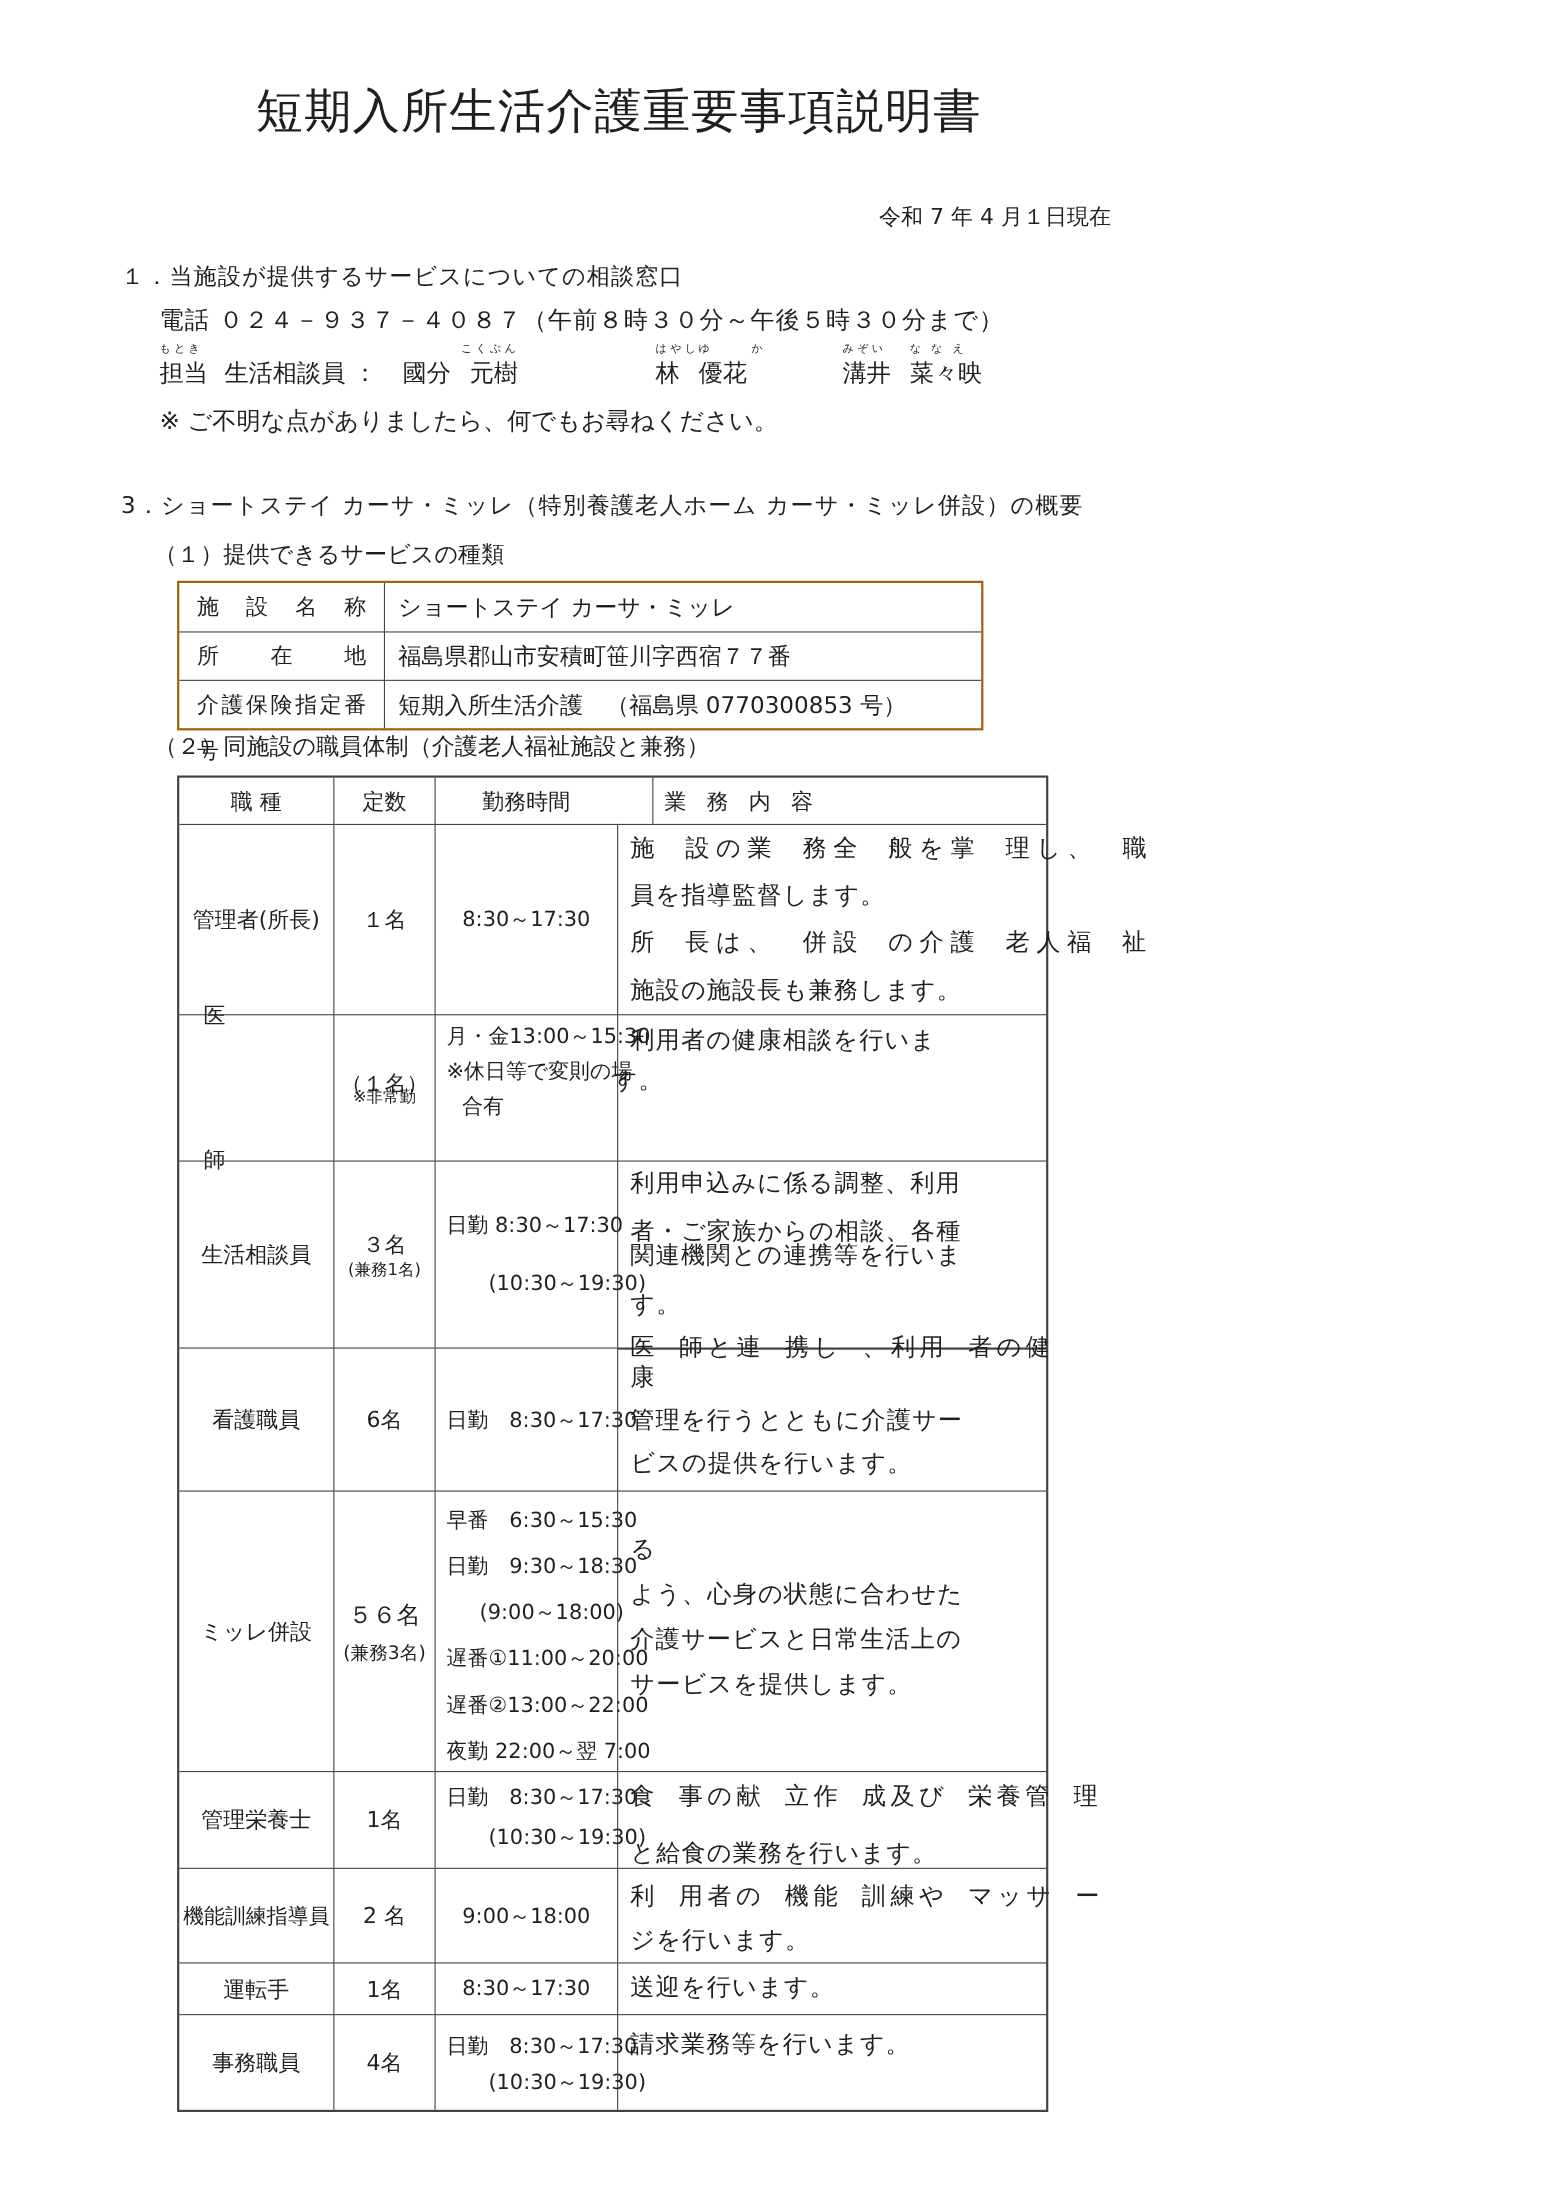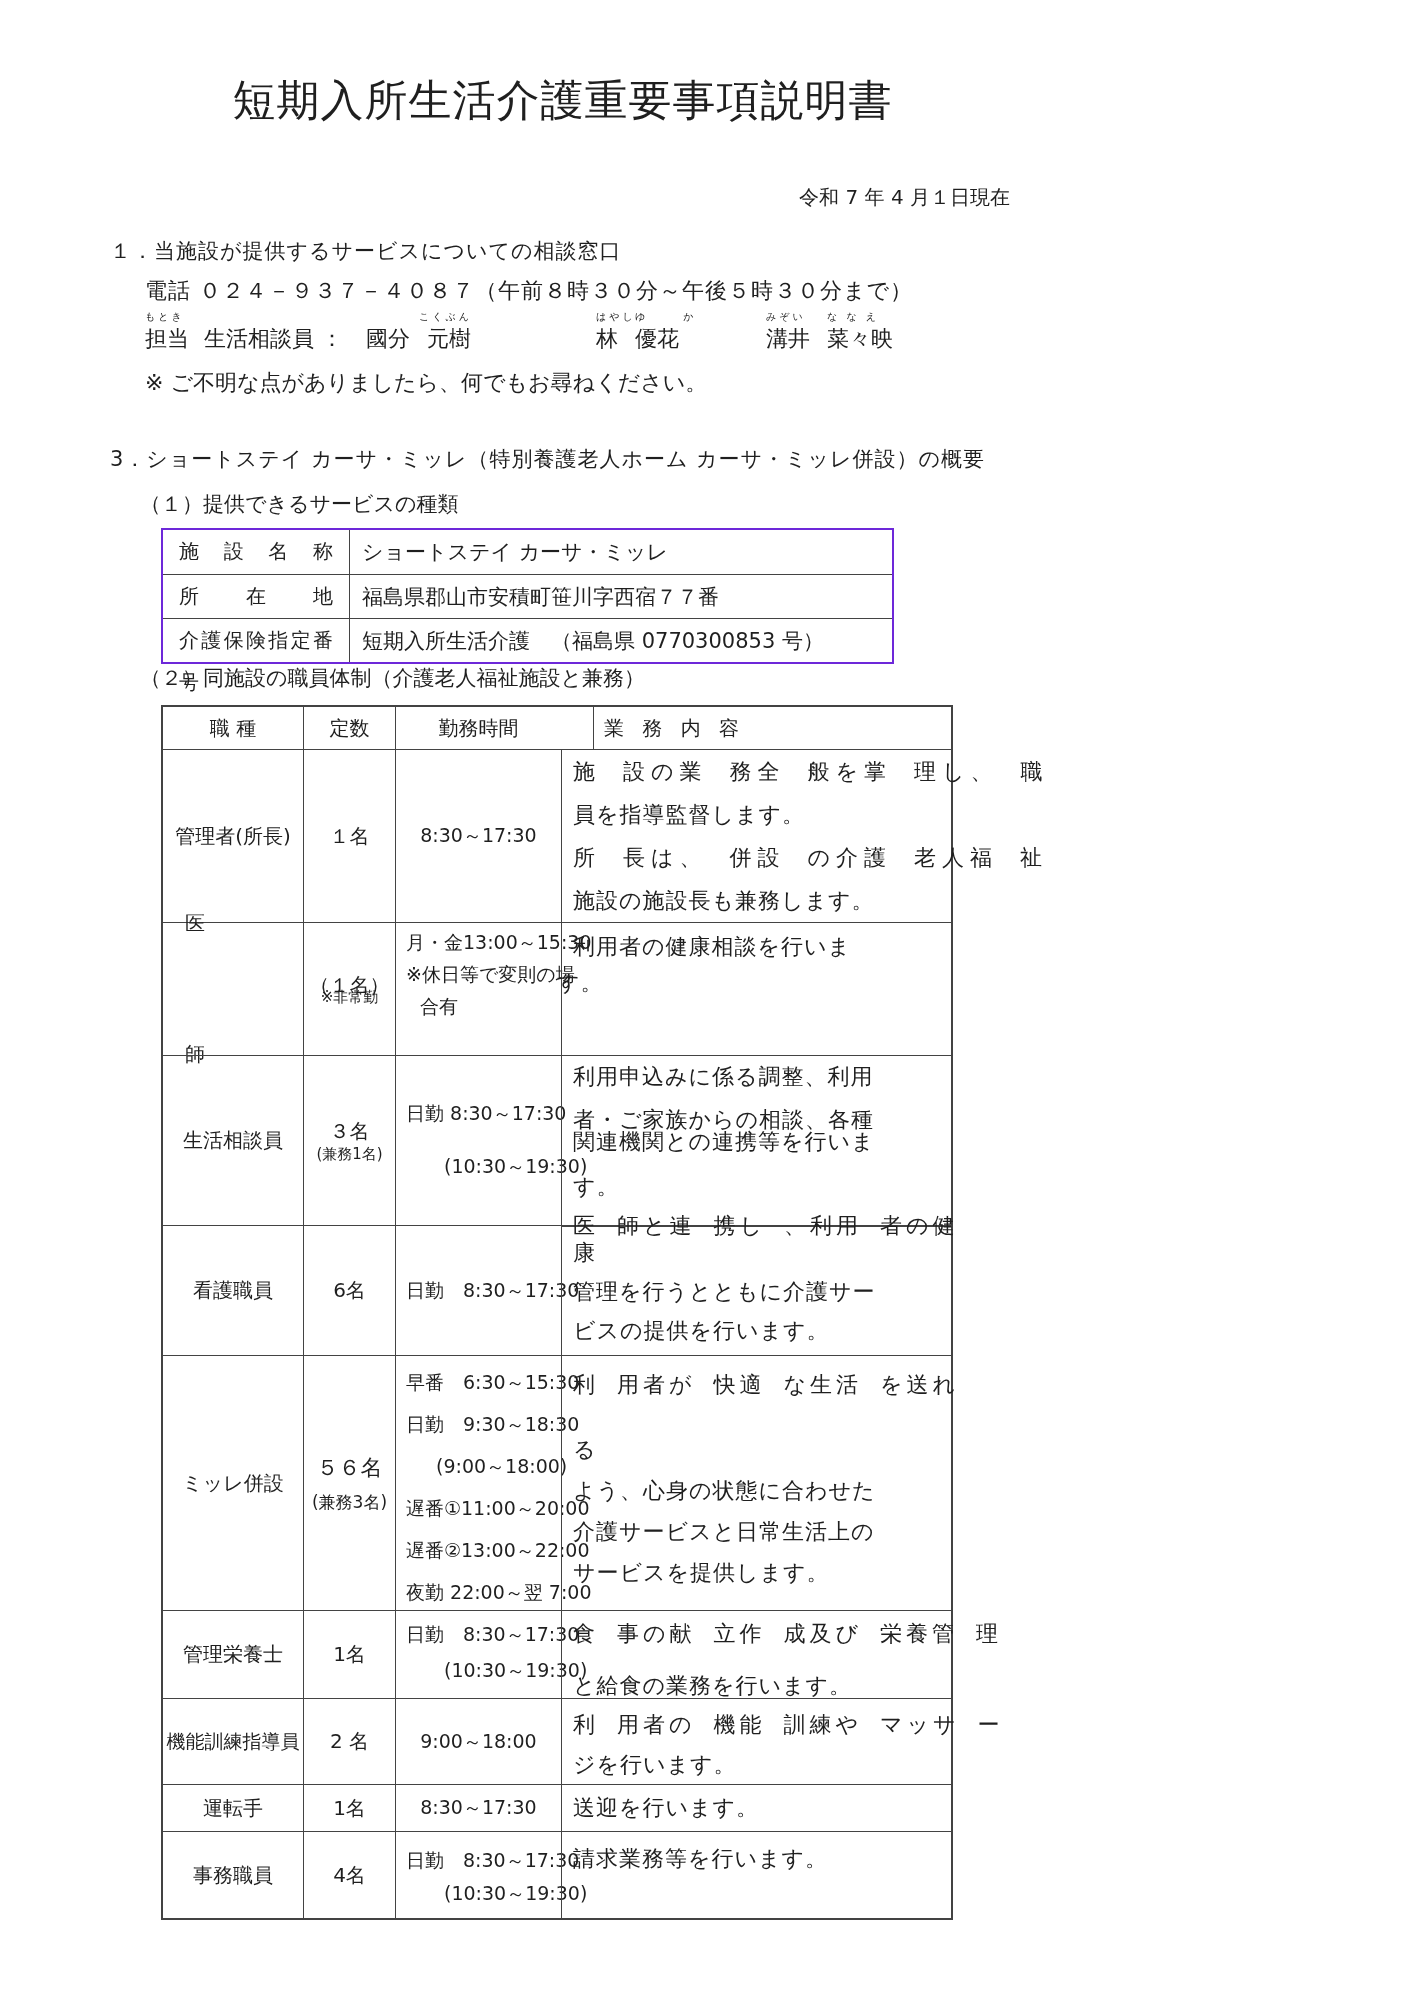--- a/index.html
+++ b/index.html
@@ -20,21 +20,21 @@
   .phone{left:145px;top:276px;font-size:22px;letter-spacing:1px;}
   .note{left:145px;top:368px;font-size:22px;}
   .sec2-h{left:110px;top:445px;}
   .sub-h{left:140px;top:490px;font-size:21px;}
   .sub-h2{left:140px;top:664px;font-size:21px;}
   
   .contact{left:145px;top:310px;font-size:22px;white-space:nowrap;}
   .nm{position:relative;display:inline-block;padding-top:14px;}
   .rt{position:absolute;top:0;left:0;font-size:10px;letter-spacing:3px;white-space:nowrap;}
   
-  .ft{left:161px;top:528px;width:729px;border:2px solid #6d28d9;display:grid;
+  .ft{left:161px;top:528px;width:729px;border:2px solid #a16207;display:grid;
       grid-template-columns:187px 542px;grid-template-rows:44px 44px 44px;}
   .ft .cell{box-sizing:border-box;display:flex;align-items:center;}
   .ft .lab{border-right:1.5px solid #434343;font-size:20px;padding:0 16px;display:block;line-height:42px;
            text-align:justify;text-align-last:justify;}
   .ft .val{font-size:21px;padding-left:12px;}
   .ft .bt{border-top:1.5px solid #434343;}
   
   .st{left:161px;top:705px;border:2px solid #434343;display:grid;
       grid-template-columns:140px 92px 166px 390px;
       grid-template-rows:42px 173px 133px 170px 130px 255px 88px 86px 47px 87px;}
@@ -197,21 +197,20 @@
     </div>
     <div class="cell hoursf hl" style="grid-area:6/3;padding-top:5px;">
       <div class="line" style="line-height:42px;">早番　6:30～15:30</div>
       <div class="line" style="line-height:42px;">日勤　9:30～18:30</div>
       <div class="line ind30" style="line-height:42px;">(9:00～18:00)</div>
       <div class="line" style="line-height:42px;">遅番①11:00～20:00</div>
       <div class="line" style="line-height:42px;">遅番②13:00～22:00</div>
       <div class="line" style="line-height:42px;">夜勤 22:00～翌 7:00</div>
     </div>
     <div class="cell duty" style="grid-area:6/4;padding-top:8px;">
-      <div class="dl sp2" style="line-height:41px;">利 用者が 快適 な生活 を送れ</div>
       <div class="dl" style="line-height:41px;margin-top:24px;">る</div>
       <div class="dl" style="line-height:41px;">よう、心身の状態に合わせた</div>
       <div class="dl" style="line-height:41px;">介護サービスと日常生活上の</div>
       <div class="dl" style="line-height:41px;">サービスを提供します。</div>
     </div>
 
     <div class="cell c0 cen rolef" style="grid-area:7/1;">管理栄養士</div>
     <div class="cell cen countf" style="grid-area:7/2;">1名</div>
     <div class="cell hoursf hl" style="grid-area:7/3;padding-top:5px;">
       <div class="line" style="line-height:36px;">日勤　8:30～17:30</div>

